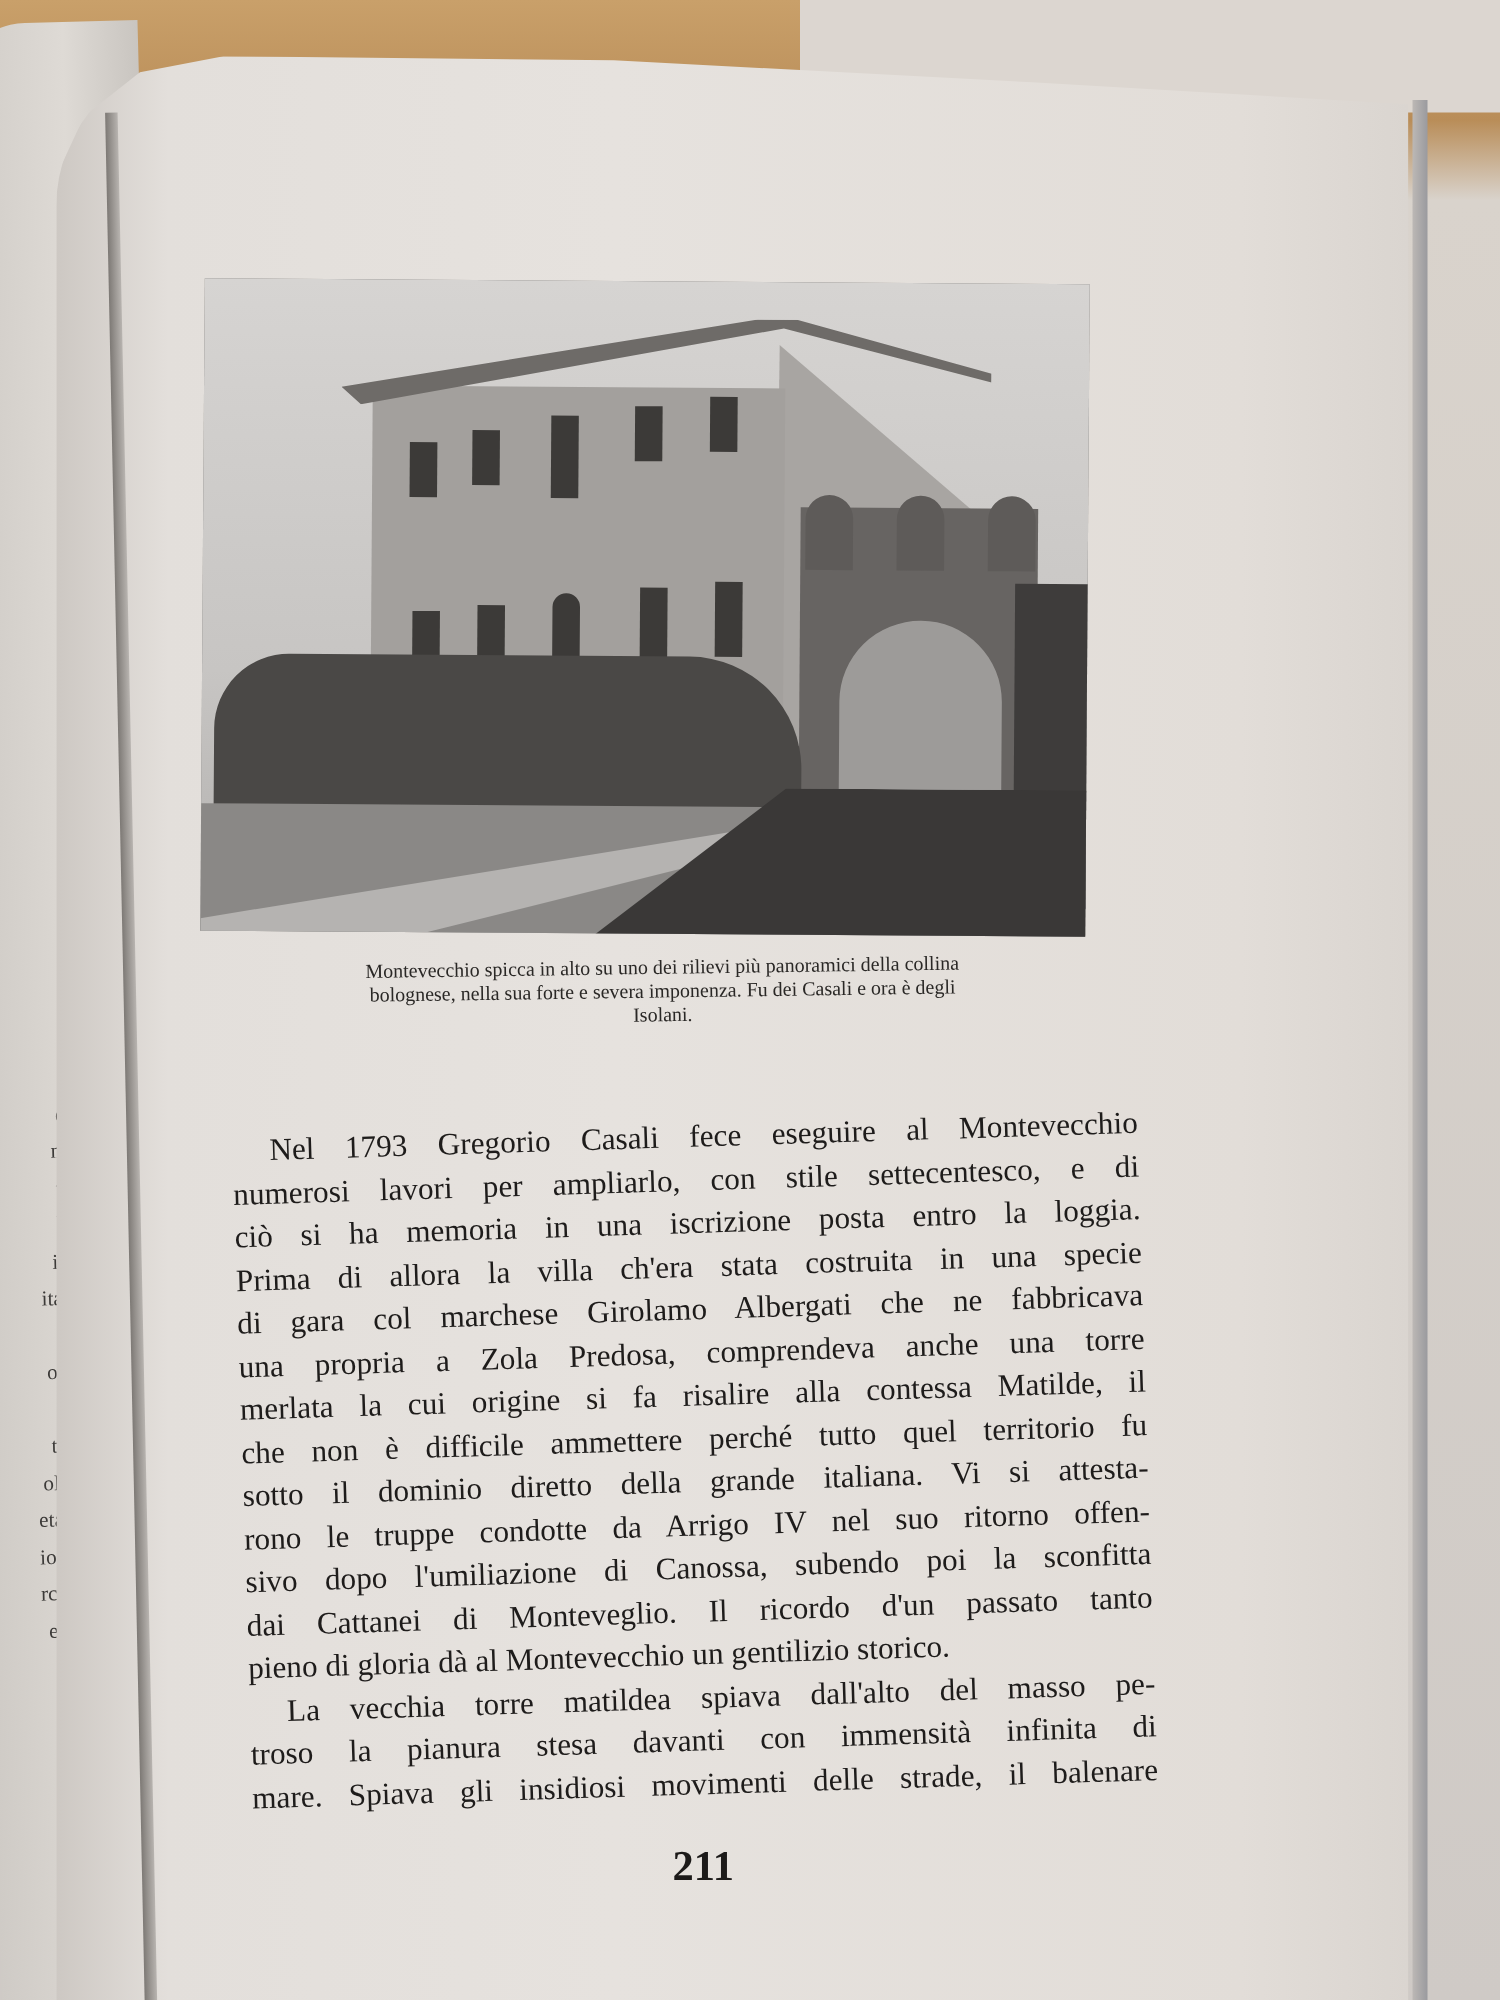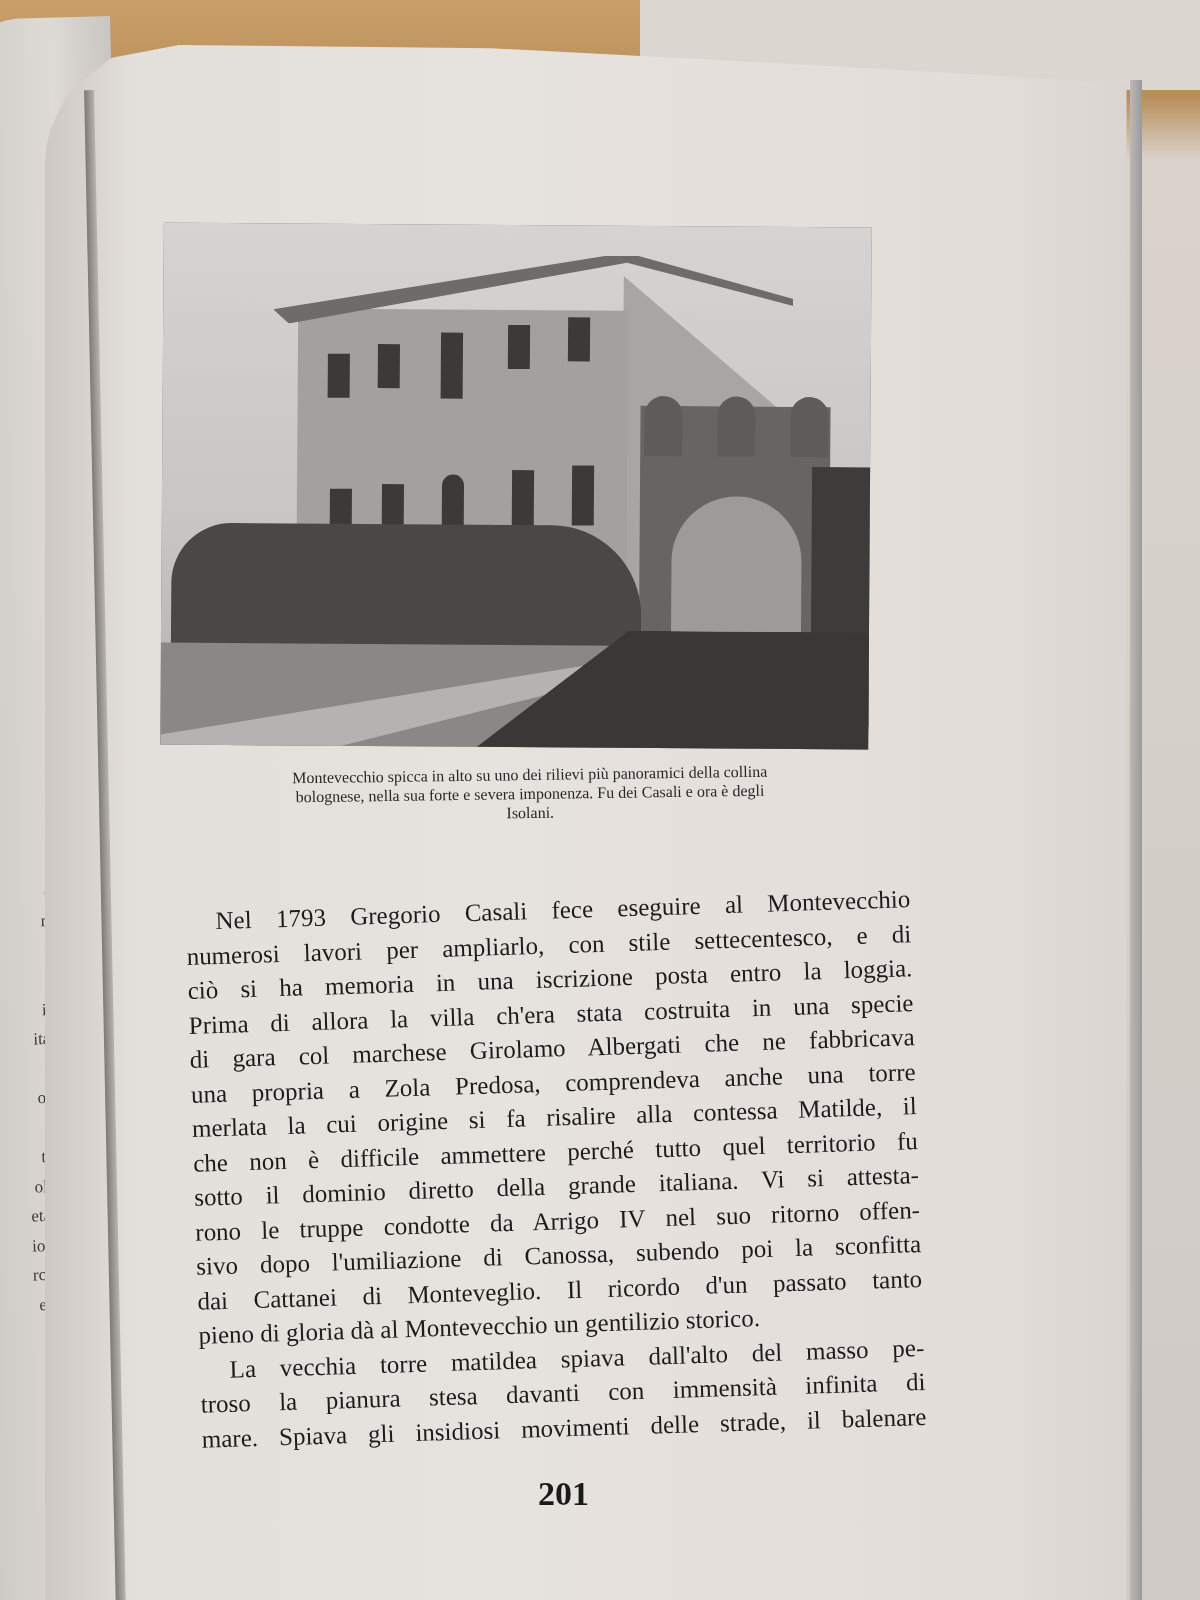--- a/index.html
+++ b/index.html
@@ -165,13 +165,13 @@
   <span class="line">sotto il dominio diretto della grande italiana. Vi si attesta-</span>
   <span class="line">rono le truppe condotte da Arrigo IV nel suo ritorno offen-</span>
   <span class="line">sivo dopo l'umiliazione di Canossa, subendo poi la sconfitta</span>
   <span class="line">dai Cattanei di Monteveglio. Il ricordo d'un passato tanto</span>
   <span class="line last">pieno di gloria dà al Montevecchio un gentilizio storico.</span>
   <span class="line indent">La vecchia torre matildea spiava dall'alto del masso pe-</span>
   <span class="line">troso la pianura stesa davanti con immensità infinita di</span>
   <span class="line">mare. Spiava gli insidiosi movimenti delle strade, il balenare</span>
 </div>
 
-<div class="page-number">201</div>
+<div class="page-number">211</div>
 
 </body></html>

